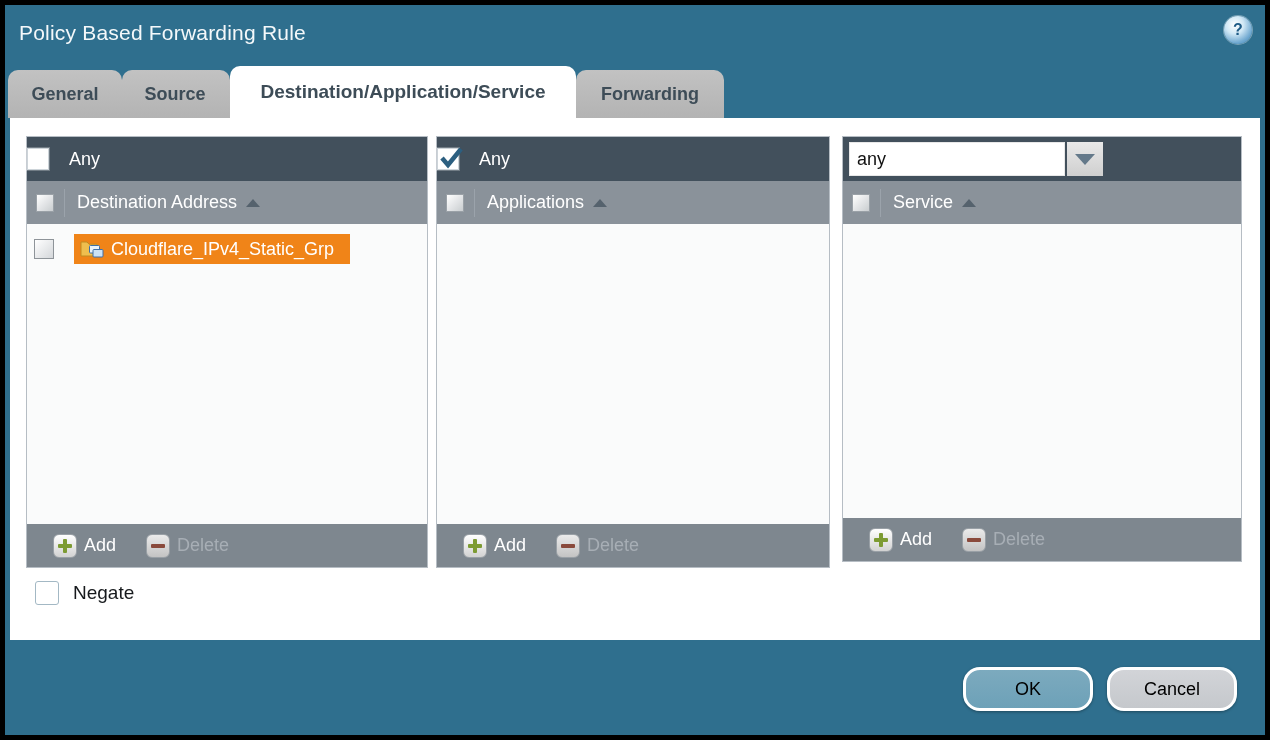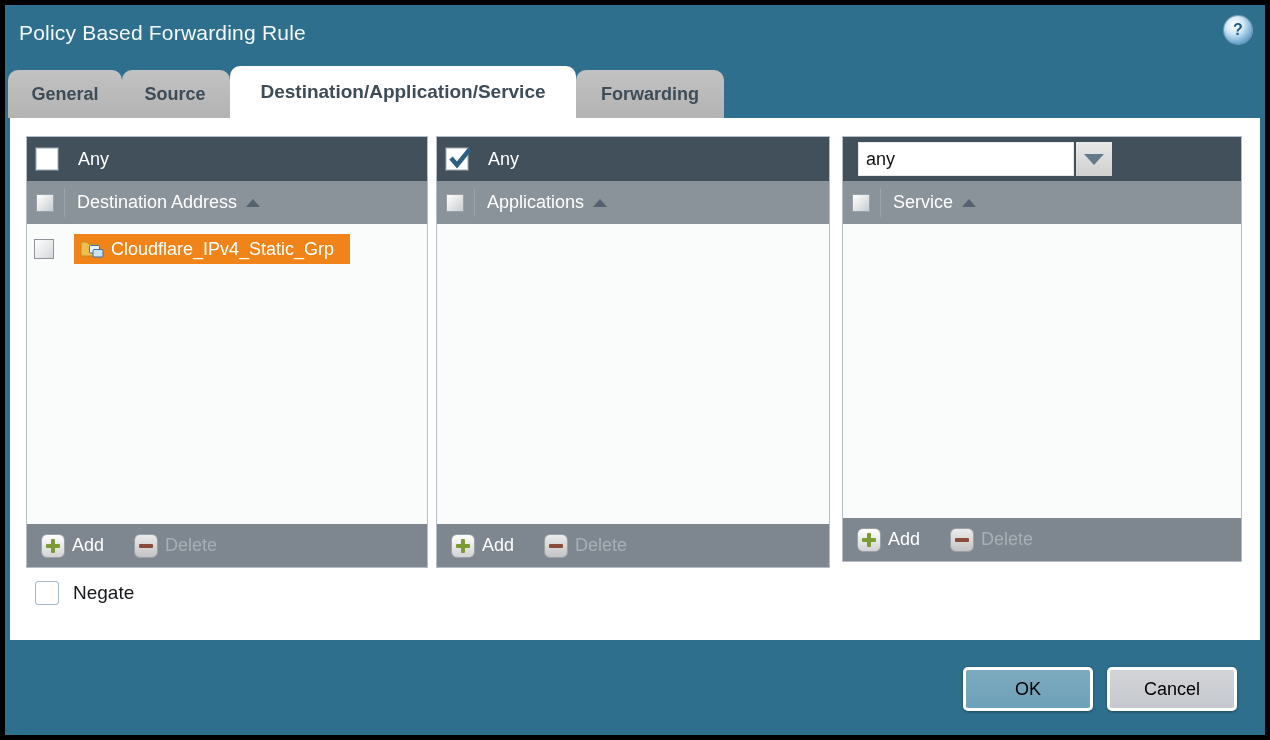--- a/index.html
+++ b/index.html
@@ -57,42 +57,42 @@
     border:1px solid #b6bdc4;
     display:flex; flex-direction:column;
     background:var(--body-bg,#FAFBFB);
   }
   .col-destination { left:16px;  width:402px; height:432px; }
   .col-applications{ left:426px; width:394px; height:432px; }
   .col-service     { left:832px; width:400px; height:426px; }
 
   .any-row {
     height:44px; flex:0 0 44px; background:var(--header-dark,#42505C);
-    display:flex; align-items:center; padding-left:9px;
+    display:flex; align-items:center; padding-left:0;
     color:#fff; font-size:18px;
   }
   .any-row .any-label { margin-left:20px; }
 
   .subheader {
     height:43px; flex:0 0 43px; background:var(--header-gray,#8A929A);
     display:flex; align-items:center; padding-left:9px;
     color:#fff; font-size:18px; cursor:pointer;
   }
   .subheader .sep { width:1px; height:28px; background:#9ba3ab; margin:0 12px 0 10px; }
   .sort-asc-icon {
     display:inline-block; width:0; height:0; margin-left:9px;
     border-left:7px solid transparent; border-right:7px solid transparent;
     border-bottom:8px solid #55626d;
   }
 
   .col-body { flex:1 1 auto; background:var(--body-bg,#FAFBFB); overflow:hidden; }
 
   .col-footer {
     height:43px; flex:0 0 43px; background:var(--footer-gray,#7E878F);
-    display:flex; align-items:center; padding-left:14px; gap:8px;
+    display:flex; align-items:center; padding-left:26px; gap:8px;
   }
   .footer-btn { display:flex; align-items:center; gap:7px; cursor:pointer; }
   .footer-btn .label { font-size:18px; color:#fff; }
   .footer-btn.disabled .label { color:#a7aeb5; cursor:default; }
   .footer-btn.delete-btn { margin-left:22px; }
 
   .icon-btn {
     position:relative; width:24px; height:24px; border-radius:6px;
     border:1px solid #99a0a6;
   }
@@ -163,21 +163,21 @@
     display:flex; align-items:center; gap:14px;
   }
   .negate-label { font-size:19px; color:#16191c; }
 
   
   .action-row {
     position:absolute; right:28px; top:662px;
     display:flex; gap:14px;
   }
   .action-btn {
-    width:130px; height:44px; border-radius:5px; border:3px solid #fff;
+    width:130px; height:44px; border-radius:17px; border:3px solid #fff;
     font-family:"Liberation Sans", sans-serif; font-size:18px; color:#000;
     display:flex; align-items:center; justify-content:center; cursor:pointer;
     box-shadow:0 1px 3px rgba(0,0,0,.35);
   }
   .ok-btn { background:linear-gradient(#7caabe,var(--ok-button,#6DA1B8)); }
   .cancel-btn { background:linear-gradient(#d2d4d8,var(--cancel-button,#C5C8CC)); }
 </style>
 </head>
 <body>
 

